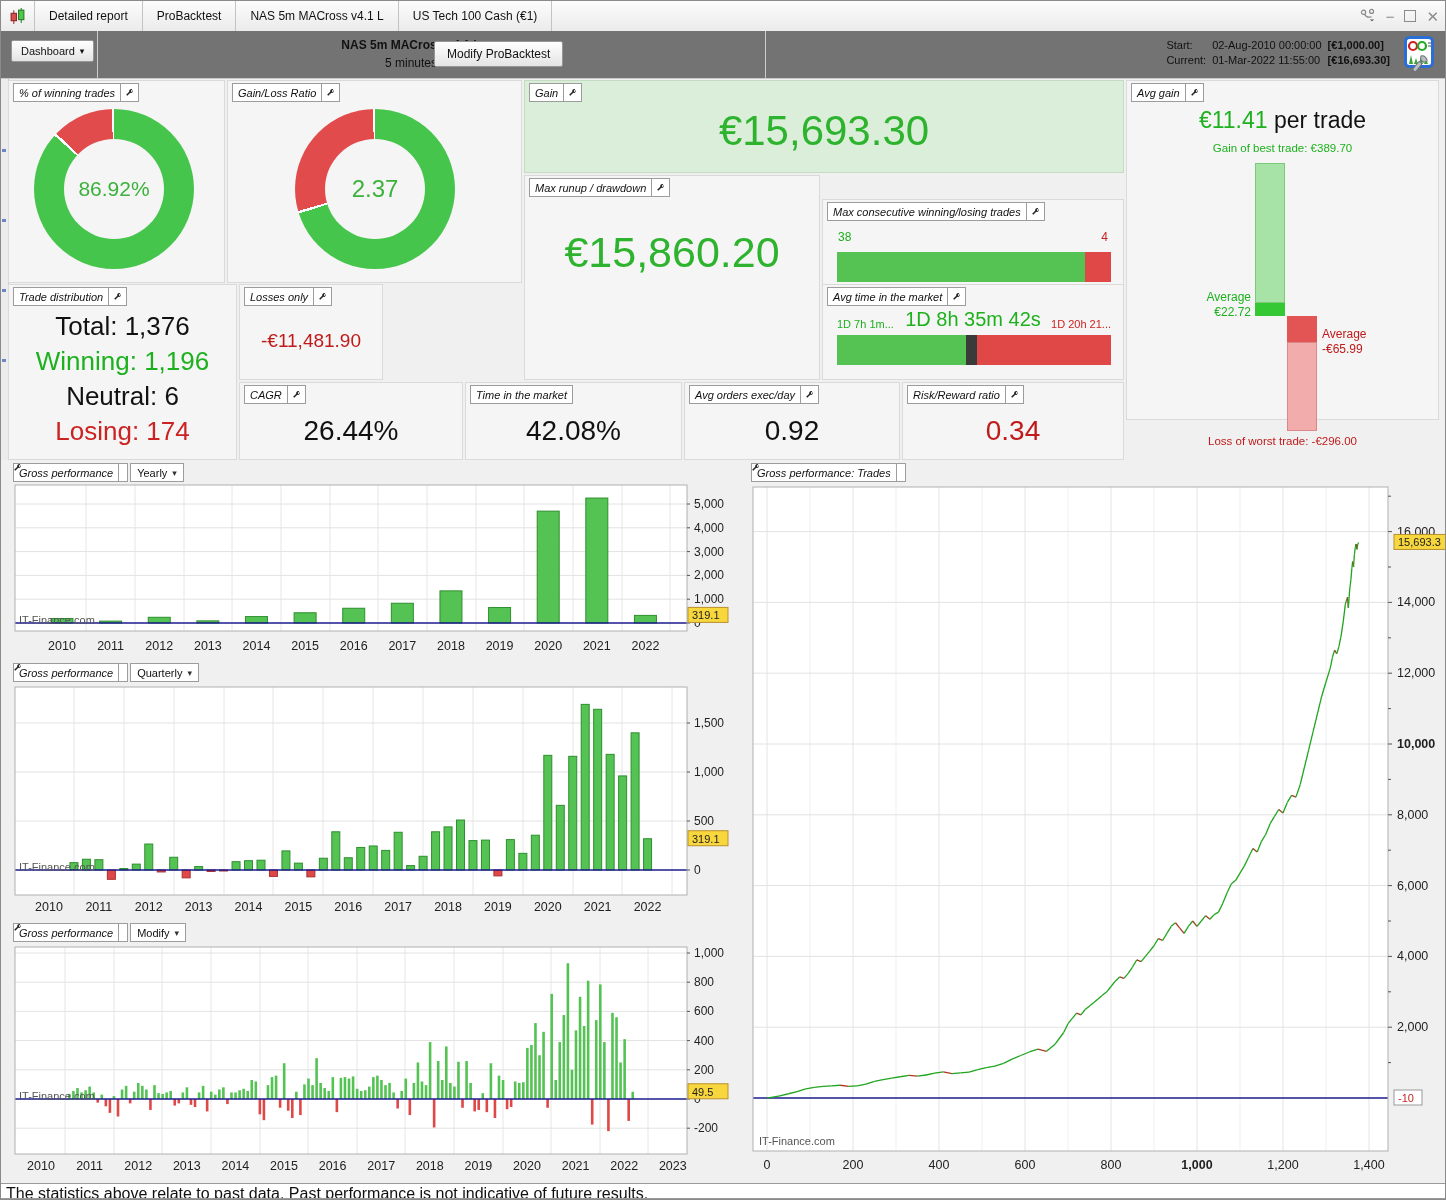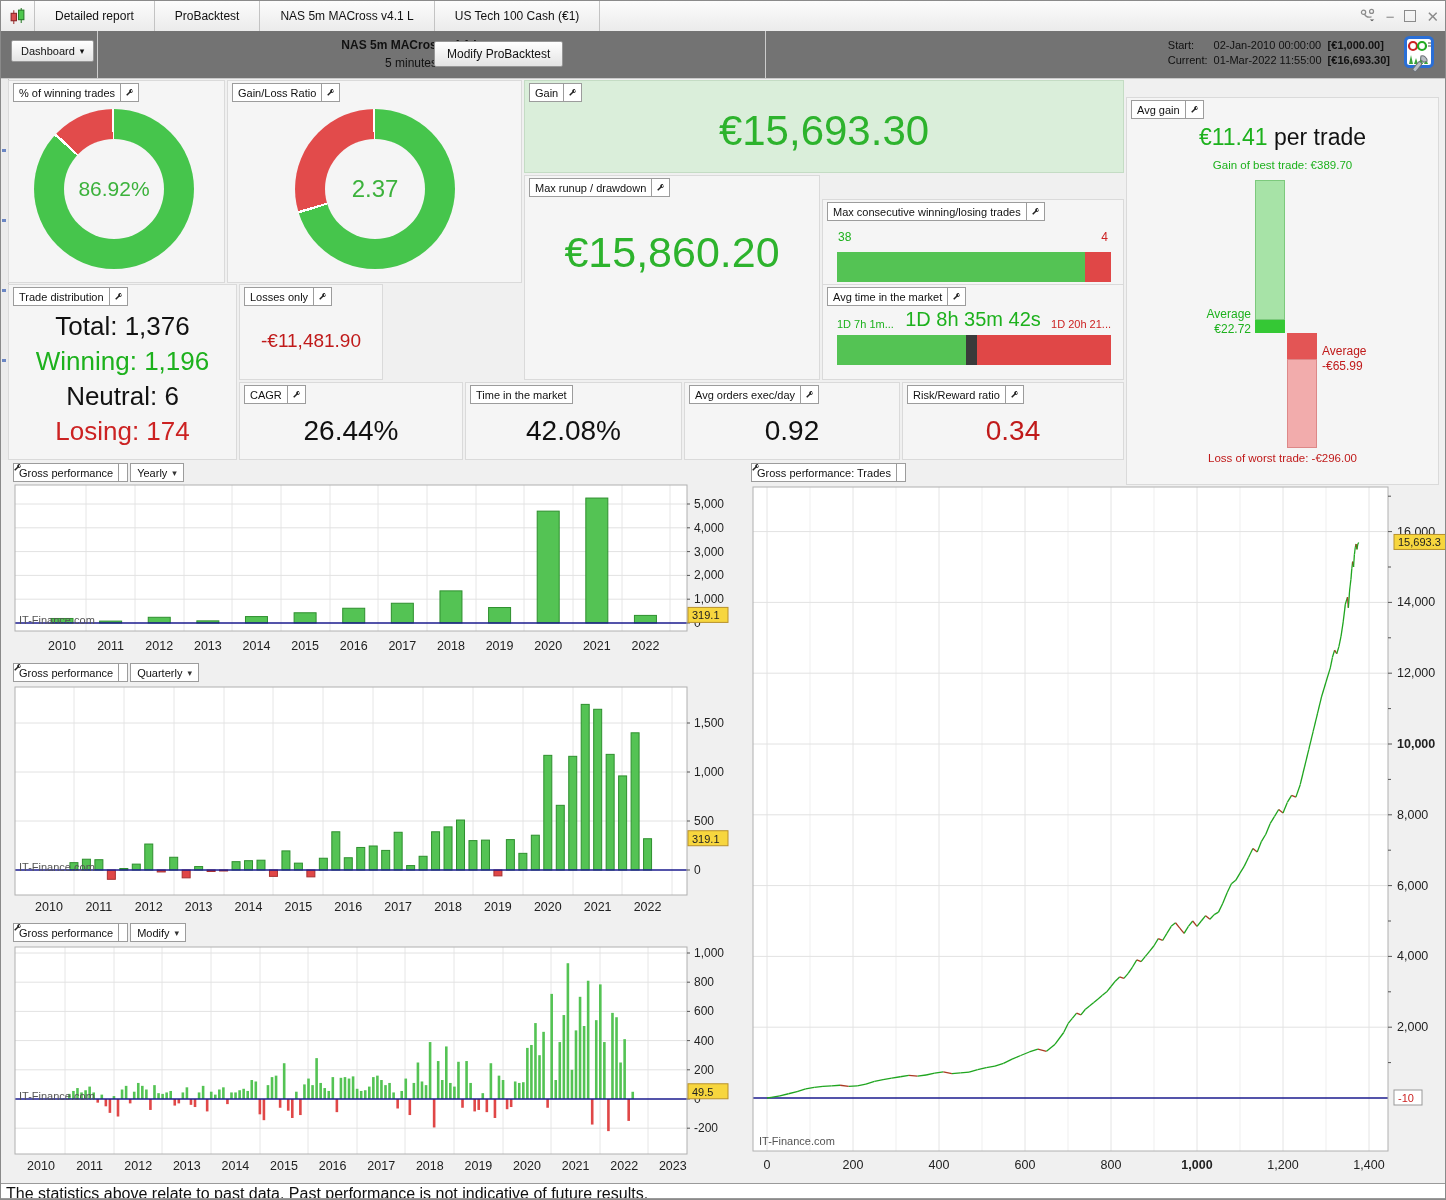--- a/index.html
+++ b/index.html
@@ -3,42 +3,42 @@
 <meta charset="utf-8">
 <style>
   html,body{margin:0;padding:0;background:#d8d8d8;}
   #app{position:relative;width:1446px;height:1200px;background:#f0f0f0;overflow:hidden;
        font-family:"Liberation Sans",sans-serif;color:#111;border:1px solid #8a8a8a;box-sizing:border-box;}
   .abs{position:absolute;}
   
   #tabbar{position:absolute;left:0;top:0;right:0;height:30px;background:linear-gradient(#fcfcfc,#ebebeb);
           border-bottom:1px solid #a8a8a8;display:flex;align-items:stretch;}
   #tabbar .appicon{display:flex;align-items:center;padding:0 8px;}
-  .tab{display:flex;align-items:center;padding:0 20px;font-size:12px;border-right:1px solid #c3c3c3;cursor:pointer;white-space:nowrap;}
+  .tab{display:flex;align-items:center;padding:0 14px;font-size:12px;border-right:1px solid #c3c3c3;cursor:pointer;white-space:nowrap;}
   .tab:first-of-type{border-left:1px solid #c3c3c3;}
   #winctrl{position:absolute;right:6px;top:0;height:30px;display:flex;align-items:center;gap:10px;color:#8b8b8b;}
   #winctrl .wbtn{font-size:15px;cursor:pointer;line-height:1;}
   
   #header{position:absolute;left:0;top:30px;right:0;height:47px;background:#737373;border-bottom:1px solid #c9c9c9;}
   .vsep{position:absolute;top:0;bottom:0;width:1px;background:#cccccc;}
   .btn{display:inline-flex;align-items:center;gap:5px;background:linear-gradient(#ffffff,#e4e4e4);
        border:1px solid #979797;border-radius:2px;font-size:11px;padding:4px 9px;cursor:pointer;white-space:nowrap;}
   #hdr-title{position:absolute;left:210px;top:5px;width:400px;text-align:center;font-size:12px;line-height:1.5;}
   #hdr-title .t1{font-weight:bold;}
   #modify-btn{position:absolute;left:433px;top:10px;font-size:12px;padding:5px 12px;}
   #startcur{position:absolute;right:52px;top:7px;font-size:11px;line-height:15px;}
   #startcur table{border-collapse:collapse;font-size:11px;}
   #startcur td{padding:0 3px;white-space:nowrap;}
   #startcur .b{font-weight:bold;}
   
   .panel{position:absolute;background:#f5f5f5;border:1px solid #dadada;box-sizing:border-box;}
   .chiprow{position:absolute;top:2px;left:4px;display:flex;gap:2px;z-index:3;}
   .chip{display:inline-flex;align-items:center;background:#ffffff;border:1px solid #9c9c9c;height:17px;
         font-size:11px;color:#111;white-space:nowrap;}
-  .chip .lbl{padding:0 5px;}
+  .chip .lbl{padding:0 5px;font-style:italic;}
   .chip .tool{border-left:1px solid #9c9c9c;padding:0 4px;display:flex;align-items:center;height:100%;cursor:pointer;}
   .chip.sel{padding:0 6px;gap:5px;cursor:pointer;}
   .chip .caret{font-size:9px;color:#333;}
   
   .donut{position:absolute;border-radius:50%;}
   .donut .hole{position:absolute;left:30px;top:30px;right:30px;bottom:30px;border-radius:50%;background:#f5f5f5;
                display:flex;align-items:center;justify-content:center;}
   .donut .val{color:#3cb23c;font-size:21px;}
   
   .ctr{position:absolute;left:0;right:0;text-align:center;}
@@ -99,21 +99,21 @@
       <div class="t1">NAS 5m MACross v4.1 L</div>
       <div class="t2">5 minutes</div>
     </div>
     <span class="btn abs" id="modify-btn">Modify ProBacktest</span>
     <div class="vsep" style="left:764px;"></div>
     <div id="startcur">
       <table>
         <tbody>
             <tr>
           <td>Start:</td>
-          <td>02-Jan-2010 00:00:00</td>
+          <td>02-Aug-2010 00:00:00</td>
           <td class="b">[€1,000.00]</td>
         </tr>
         <tr>
           <td>Current:</td>
           <td>01-Mar-2022 11:55:00</td>
           <td class="b">[€16,693.30]</td>
         </tr>
       </tbody>
         </table>
     </div>
@@ -320,21 +320,21 @@
       <span class="tool">
             <svg width="9" height="9" viewBox="0 0 16 16">
               <path d="M13.6 3.1c.9 1.4.7 3.3-.5 4.5-1 1-2.4 1.3-3.7.9L4 13.9 2.1 12l5.4-5.4c-.4-1.3-.1-2.7.9-3.7 1.2-1.2 3.1-1.4 4.5-.5L10.4 5l.6 2 2-.6z" fill="#222"></path>
             </svg>
           </span>
     </div>
       </div>
     <div class="ctr" style="top:32px;font-size:28px;color:#c01a1a;">0.34</div>
   </div>
 
-  <div class="panel" style="left:1125px;top:96px;width:313px;height:388px;">
+  <div class="panel" style="left:1125px;top:79px;width:313px;height:340px;">
     <div class="chiprow">
         <div class="chip">
       <span class="lbl">Avg gain</span>
       <span class="tool">
             <svg width="9" height="9" viewBox="0 0 16 16">
               <path d="M13.6 3.1c.9 1.4.7 3.3-.5 4.5-1 1-2.4 1.3-3.7.9L4 13.9 2.1 12l5.4-5.4c-.4-1.3-.1-2.7.9-3.7 1.2-1.2 3.1-1.4 4.5-.5L10.4 5l.6 2 2-.6z" fill="#222"></path>
             </svg>
           </span>
     </div>
       </div>

